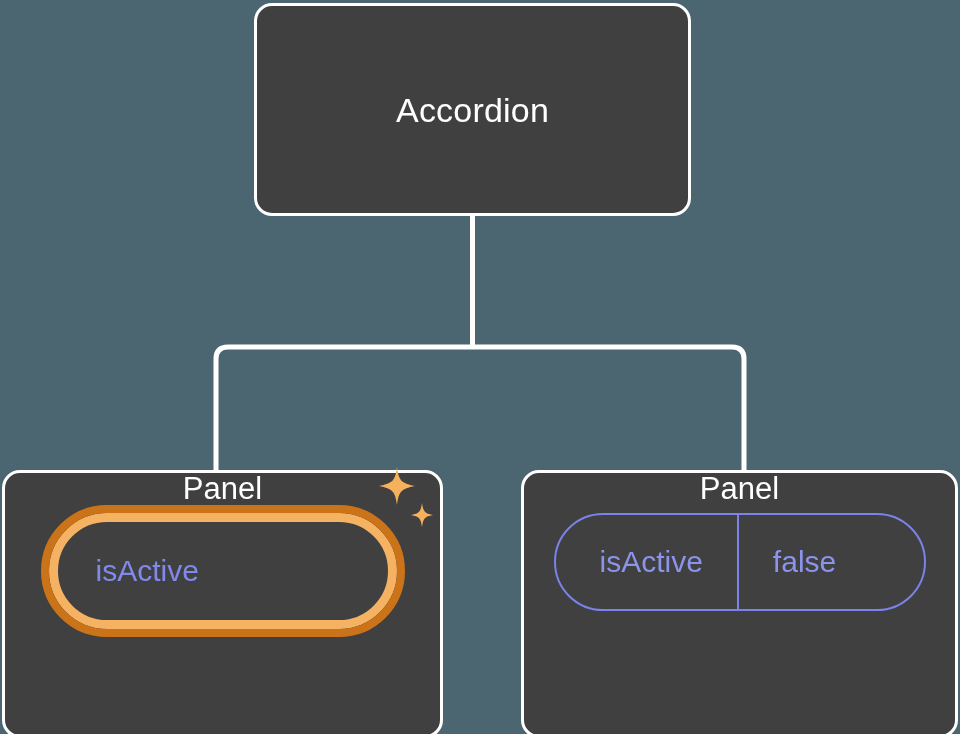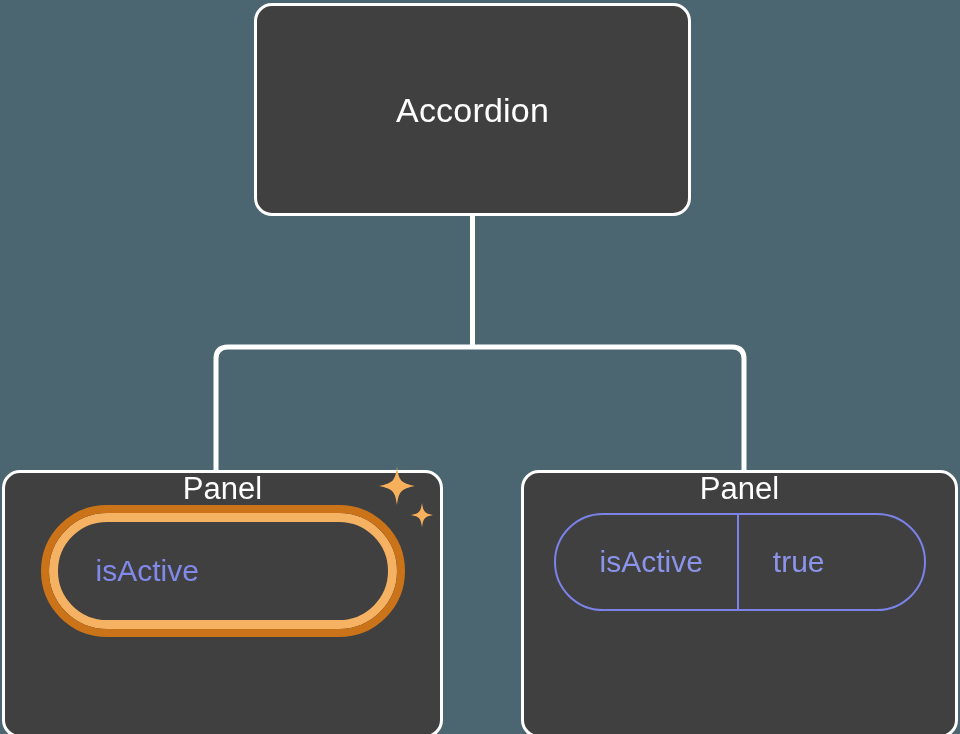--- a/index.html
+++ b/index.html
@@ -197,19 +197,19 @@
     </div>
   </div>
 
   <div class="node node-panel node-panel-right">
     <div class="panel-inner">
       <div class="node-title-panel">Panel</div>
 
       <div class="pill-wrap">
         <div class="pill pill-plain">
           <div class="pill-cell pill-key">isActive</div>
-          <div class="pill-cell pill-val">true</div>
+          <div class="pill-cell pill-val">false</div>
         </div>
       </div>
     </div>
   </div>
 
 </div>
 
 </body></html>

